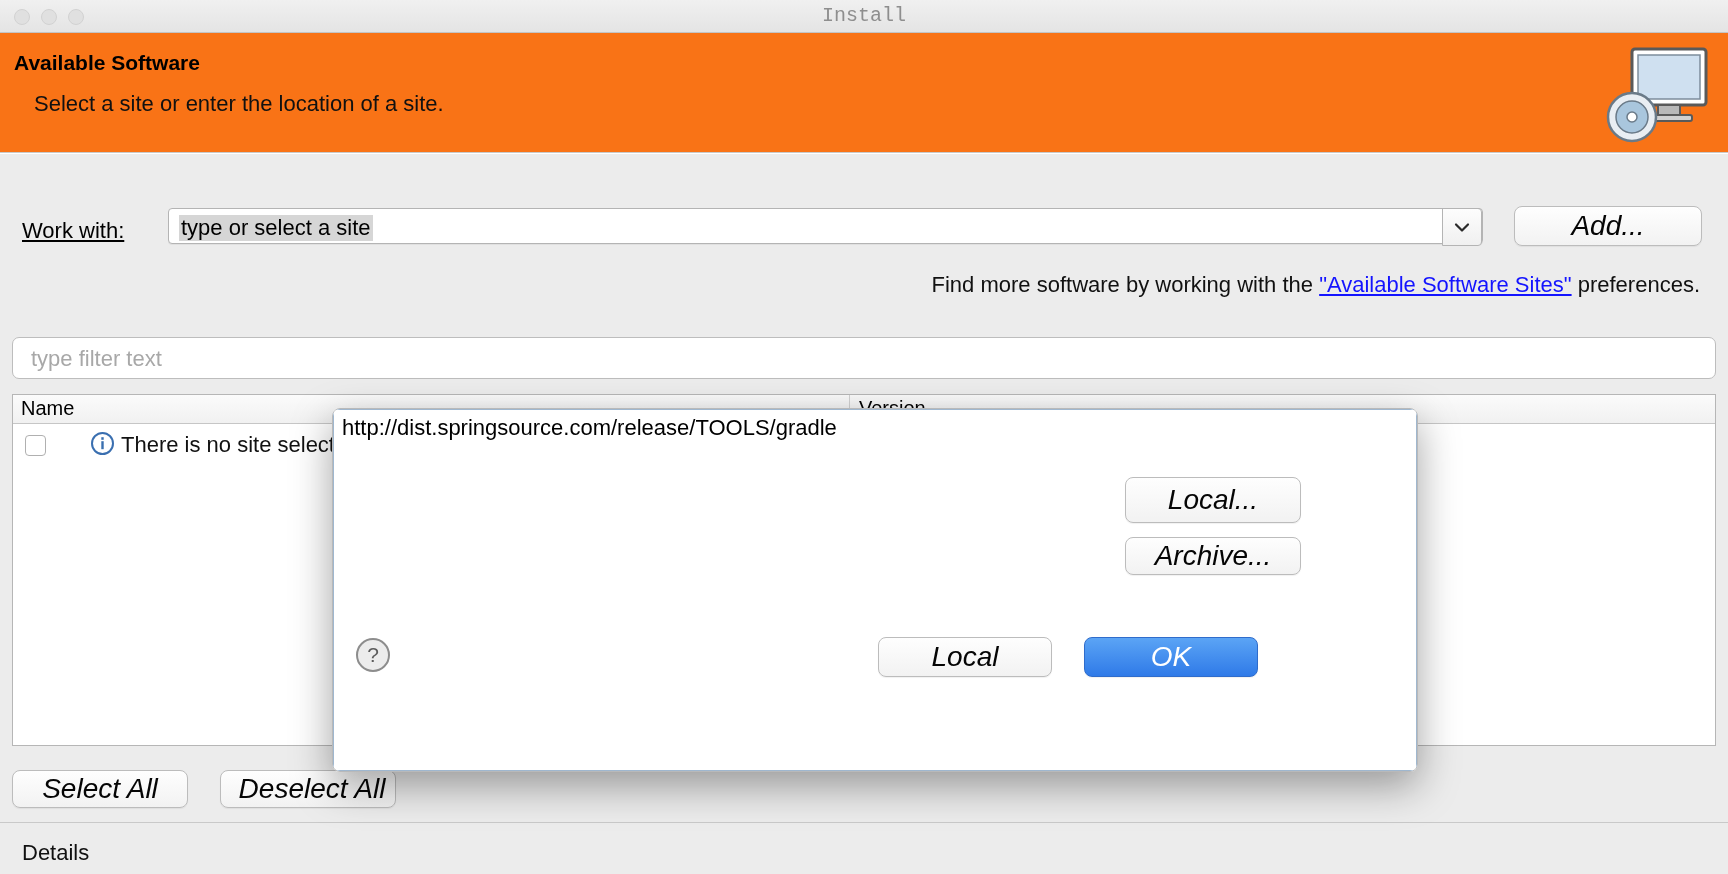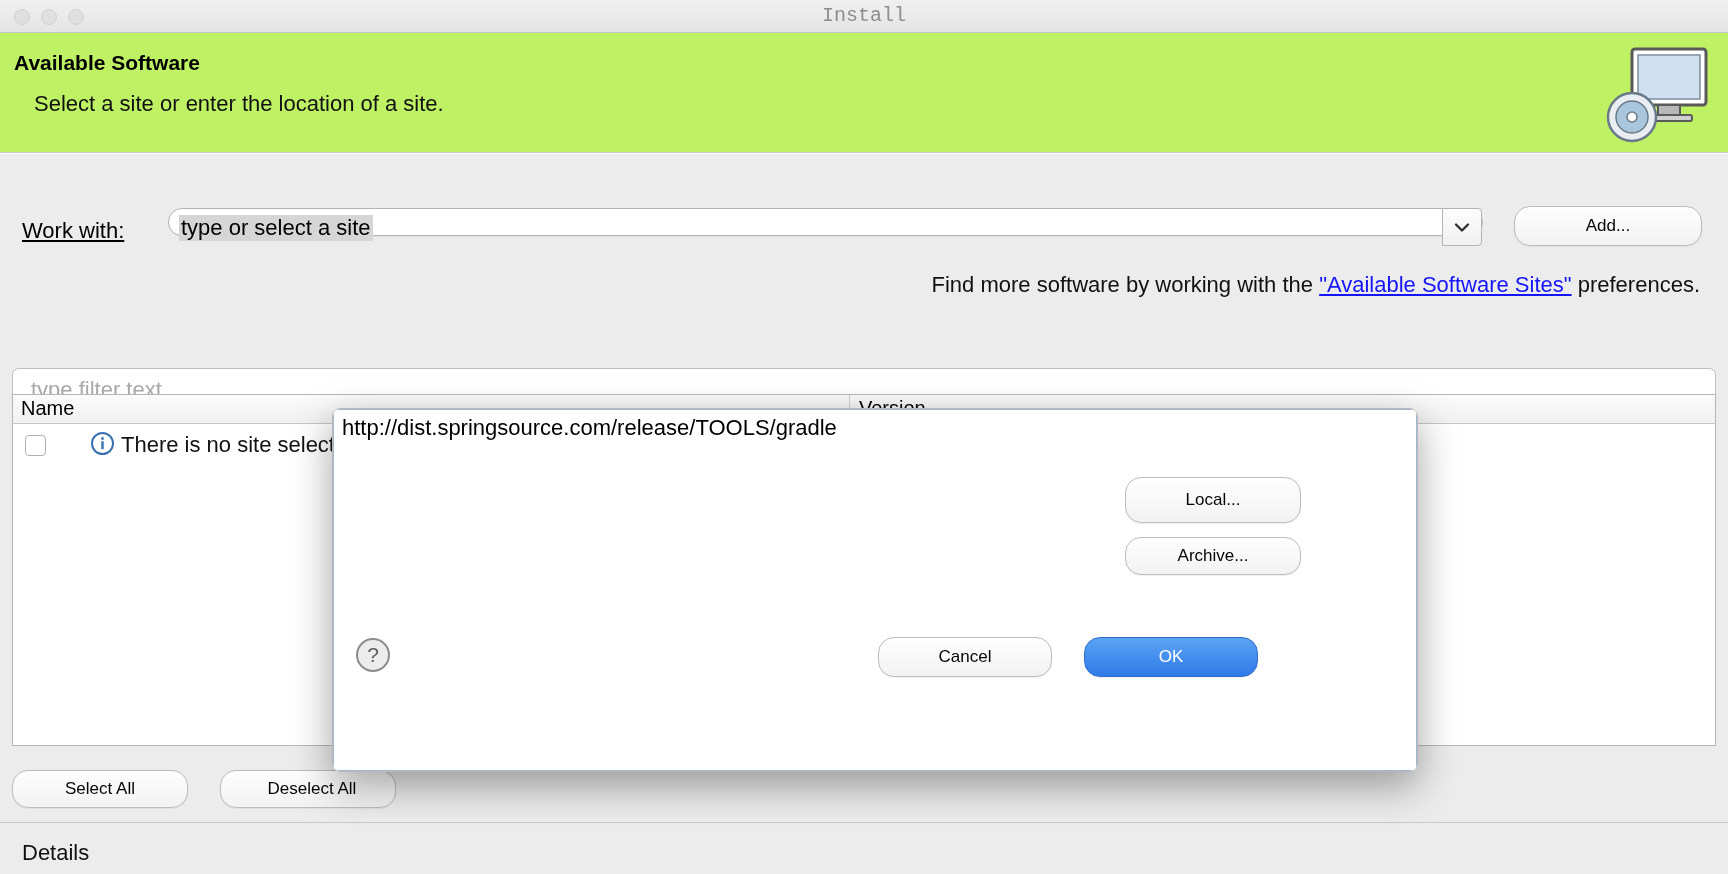--- a/index.html
+++ b/index.html
@@ -24,21 +24,21 @@
   .tl-dot.close-live { background: #f26358; border-color: #e0503f; }
   .win-title {
     position: absolute; left: 0; top: 4px; width: 1728px;
     text-align: center; font-size: 20px; color: #8e8e8e;
     font-family: Liberation Mono, monospace;
   }
 
   
   .page-header {
     position: absolute; left: 0; top: 33px; width: 1728px; height: 120px;
-    background: #bef264; border-bottom: 1px solid #c9c9c9;
+    background: #f97316; border-bottom: 1px solid #c9c9c9;
   }
   .page-title {
     position: absolute; left: 14px; top: 18px;
     font-size: 21px; font-weight: bold; color: #000;
   }
   .page-subtitle {
     position: absolute; left: 34px; top: 58px;
     font-size: 22px; color: #111;
   }
   .header-art { position: absolute; right: 18px; top: 12px; width: 108px; height: 100px; }
@@ -46,56 +46,57 @@
   
   .body-area {
     position: absolute; left: 0; top: 154px; width: 1728px; height: 720px;
     background: #ececec;
   }
 
   .workwith-label {
     position: absolute; left: 22px; top: 218px; font-size: 22px; color: #000; text-decoration: underline;
   }
   .combo {
-    position: absolute; left: 168px; top: 208px; width: 1315px; height: 28px;
-    background: #fff; border: 1px solid #b4b4b4; border-radius: 14px;
+    position: absolute; left: 168px; top: 208px; width: 1315px; height: 36px;
+    background: #fff; border: 1px solid #b4b4b4; border-radius: 4px;
     box-shadow: 0 1px 0 rgba(0,0,0,0.05);
   }
   .combo-text {
     position: absolute; left: 10px; top: 6px; height: 26px; line-height: 26px;
     font-size: 22px; color: #000; background: #d6d6d6; padding: 0 2px;
     white-space: nowrap;
   }
   .combo-caret-cell {
     position: absolute; right: 0; top: -1px; width: 40px; height: 38px;
     background: linear-gradient(to bottom,#fdfdfd,#f0f0f0);
     border: 1px solid #b4b4b4; border-radius: 0 4px 4px 0;
     display: flex; align-items: center; justify-content: center;
   }
   .caret-svg { width: 16px; height: 11px; }
 
   .btn {
     background: linear-gradient(to bottom,#fefefe,#f2f2f2);
-    border: 1px solid #bcbcbc; border-radius: 16px;
-    font-size: 17px; color: #050505; text-align: center;
+    border: 1px solid #bcbcbc; border-radius: 8px;
+    font-size: 28px; color: #050505; text-align: center;
     display: flex; align-items: center; justify-content: center;
     box-shadow: 0 1px 1px rgba(0,0,0,0.06);
     cursor: default;
+    font-style: italic;
   }
   .btn-add { position: absolute; left: 1514px; top: 206px; width: 188px; height: 40px; }
 
   .findmore {
     position: absolute; left: 0; top: 272px; width: 1700px;
     text-align: right; font-size: 22px; color: #111; padding-left: 12px;
   }
   .findmore a { color: #1414ff; text-decoration: underline; }
 
   .filter-box {
     position: absolute; left: 12px; top: 337px; width: 1704px; height: 42px;
-    background: #fff; border: 1px solid #bdbdbd; border-radius: 7px; margin-top: 31px;
+    background: #fff; border: 1px solid #bdbdbd; border-radius: 7px;
   }
   .filter-placeholder {
     position: absolute; left: 18px; top: 8px; font-size: 22px; color: #a8a8a8;
   }
 
   .table-outer {
     position: absolute; left: 12px; top: 394px; width: 1704px; height: 352px;
     background: #fff; border: 1px solid #b6b6b6;
   }
   .table-head {
@@ -284,17 +285,17 @@
     <div class="btn btn-local">Local...</div>
     <div class="btn btn-archive">Archive...</div>
 
     <div class="help-btn">
       <svg width="40" height="40" viewBox="0 0 40 40">
         <circle cx="20" cy="20" r="16" fill="#ececec" stroke="#8d8d8d" stroke-width="2"></circle>
         <text x="20" y="27" text-anchor="middle" font-size="21" fill="#5c5c5c" font-family="Liberation Sans, sans-serif">?</text>
       </svg>
     </div>
 
-    <div class="btn btn-cancel">Cancel</div>
+    <div class="btn btn-cancel">Local</div>
     <div class="btn btn-ok">OK</div>
   </div>
 
 </div>
 
 </body></html>

